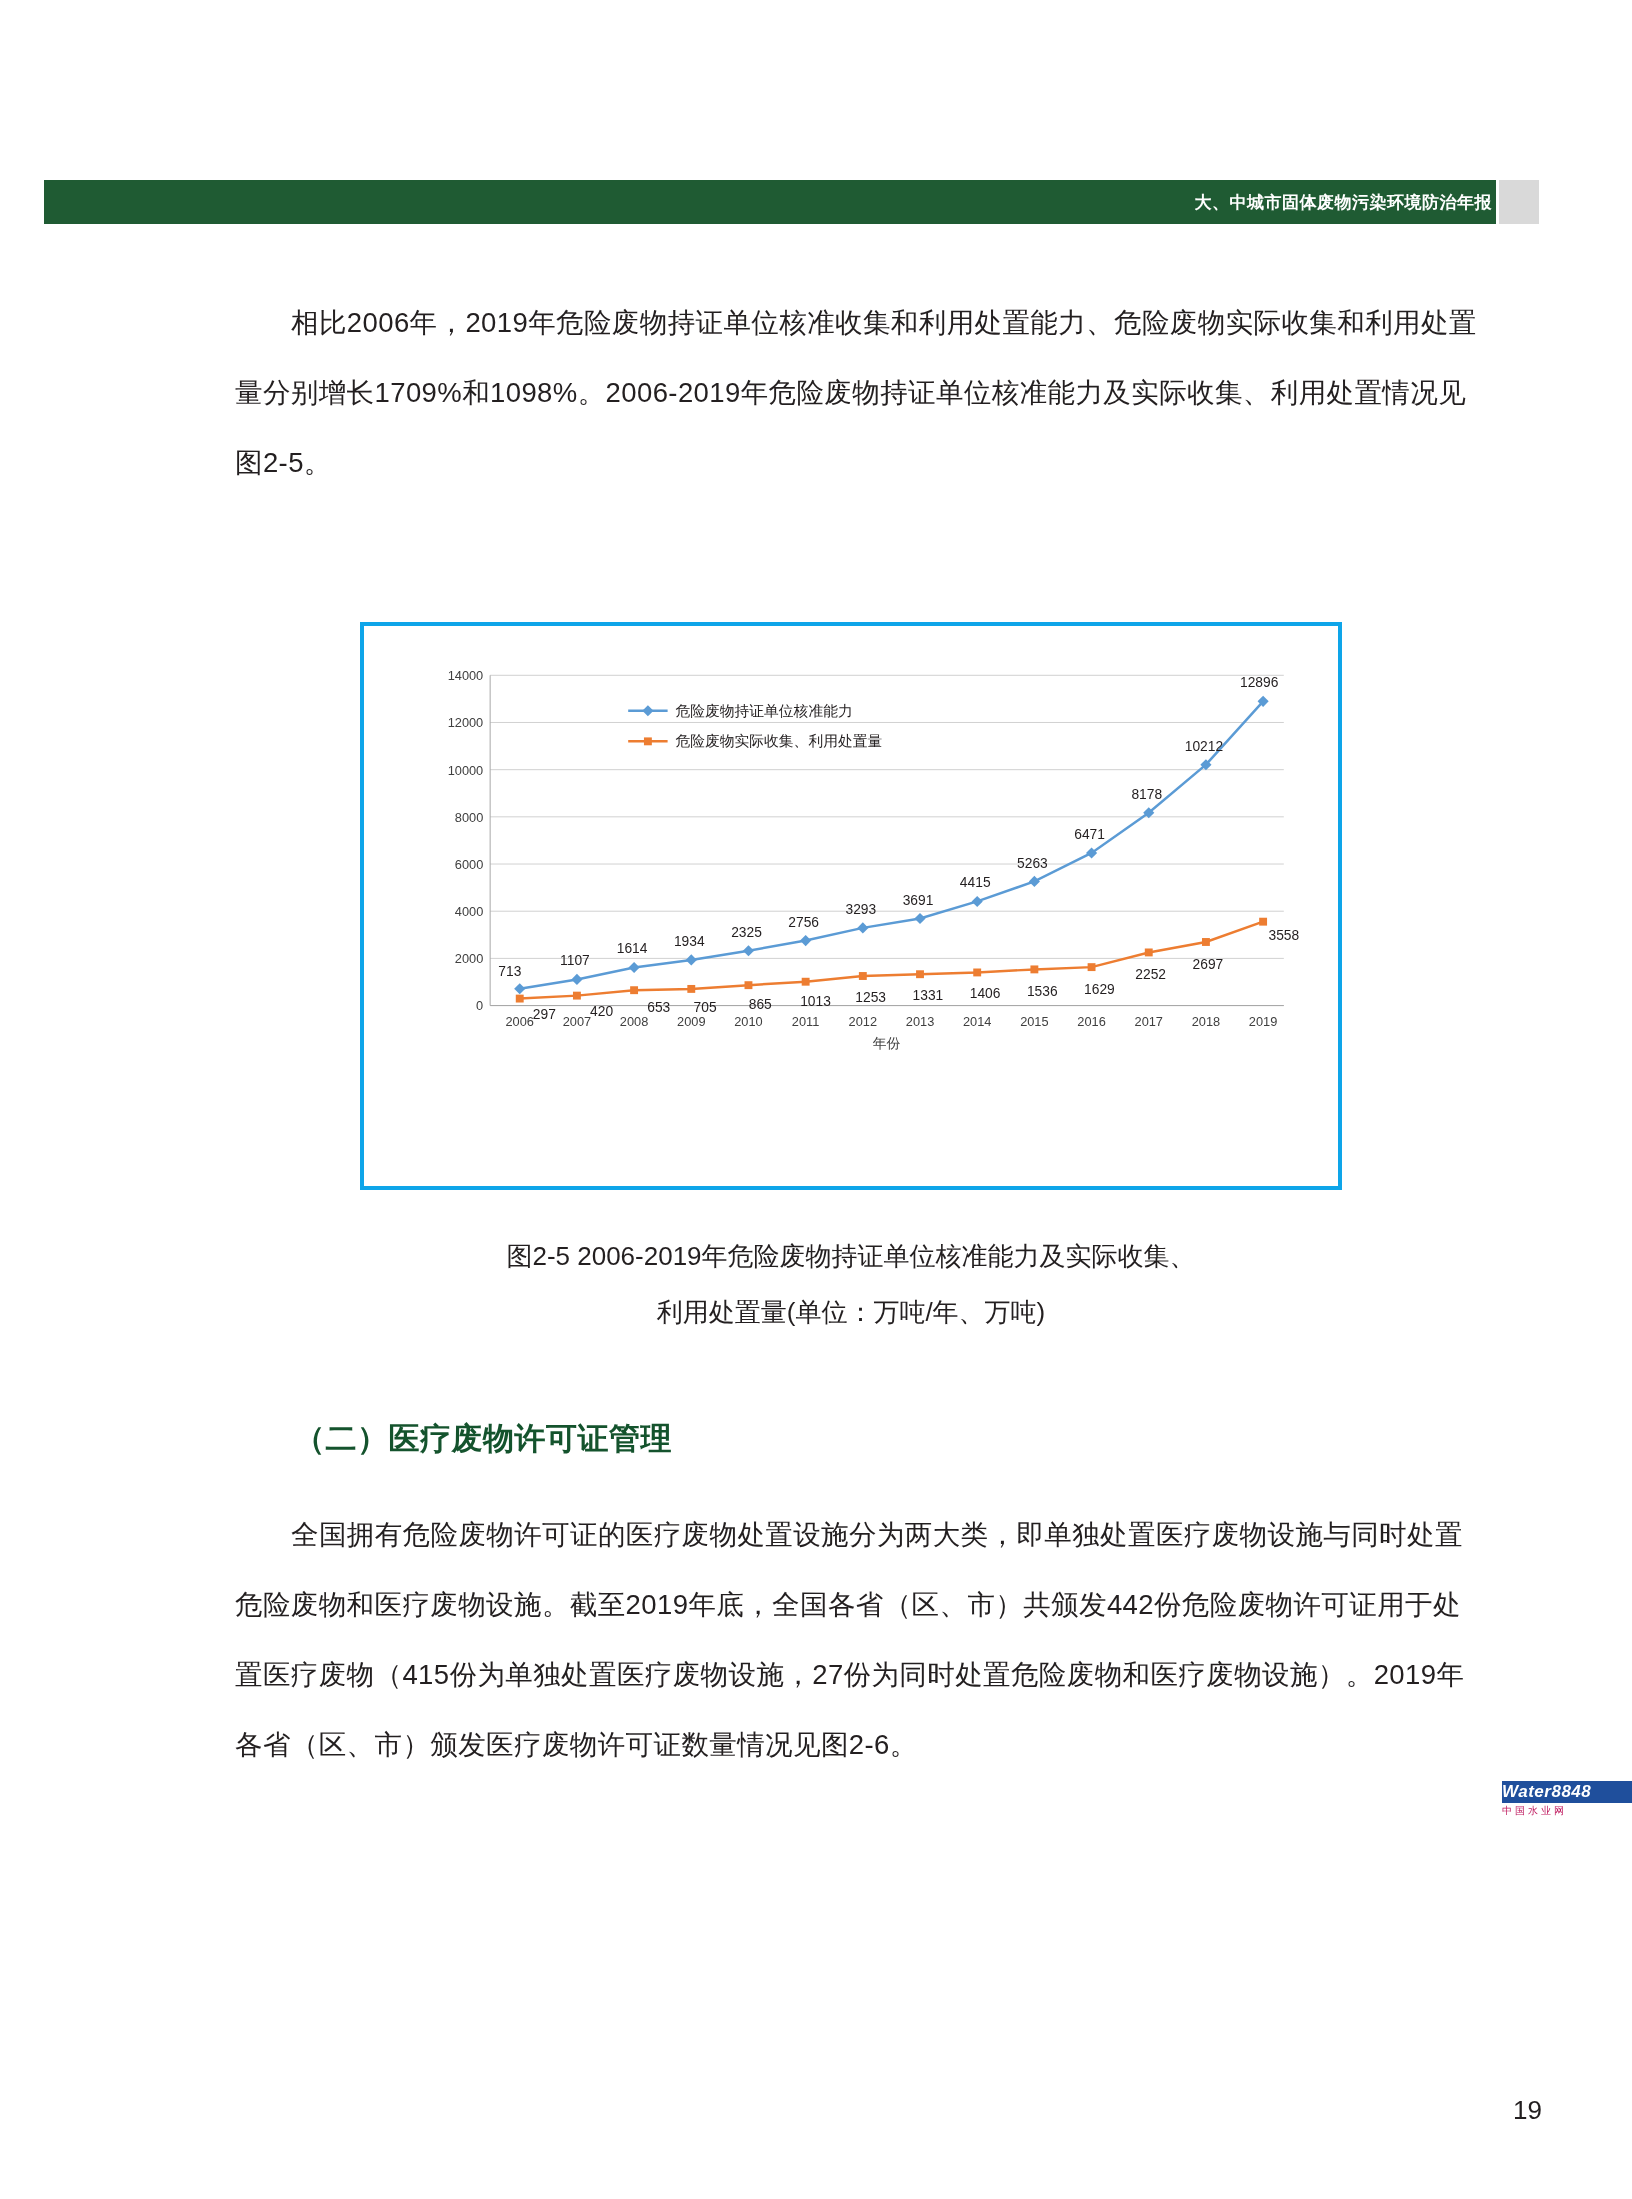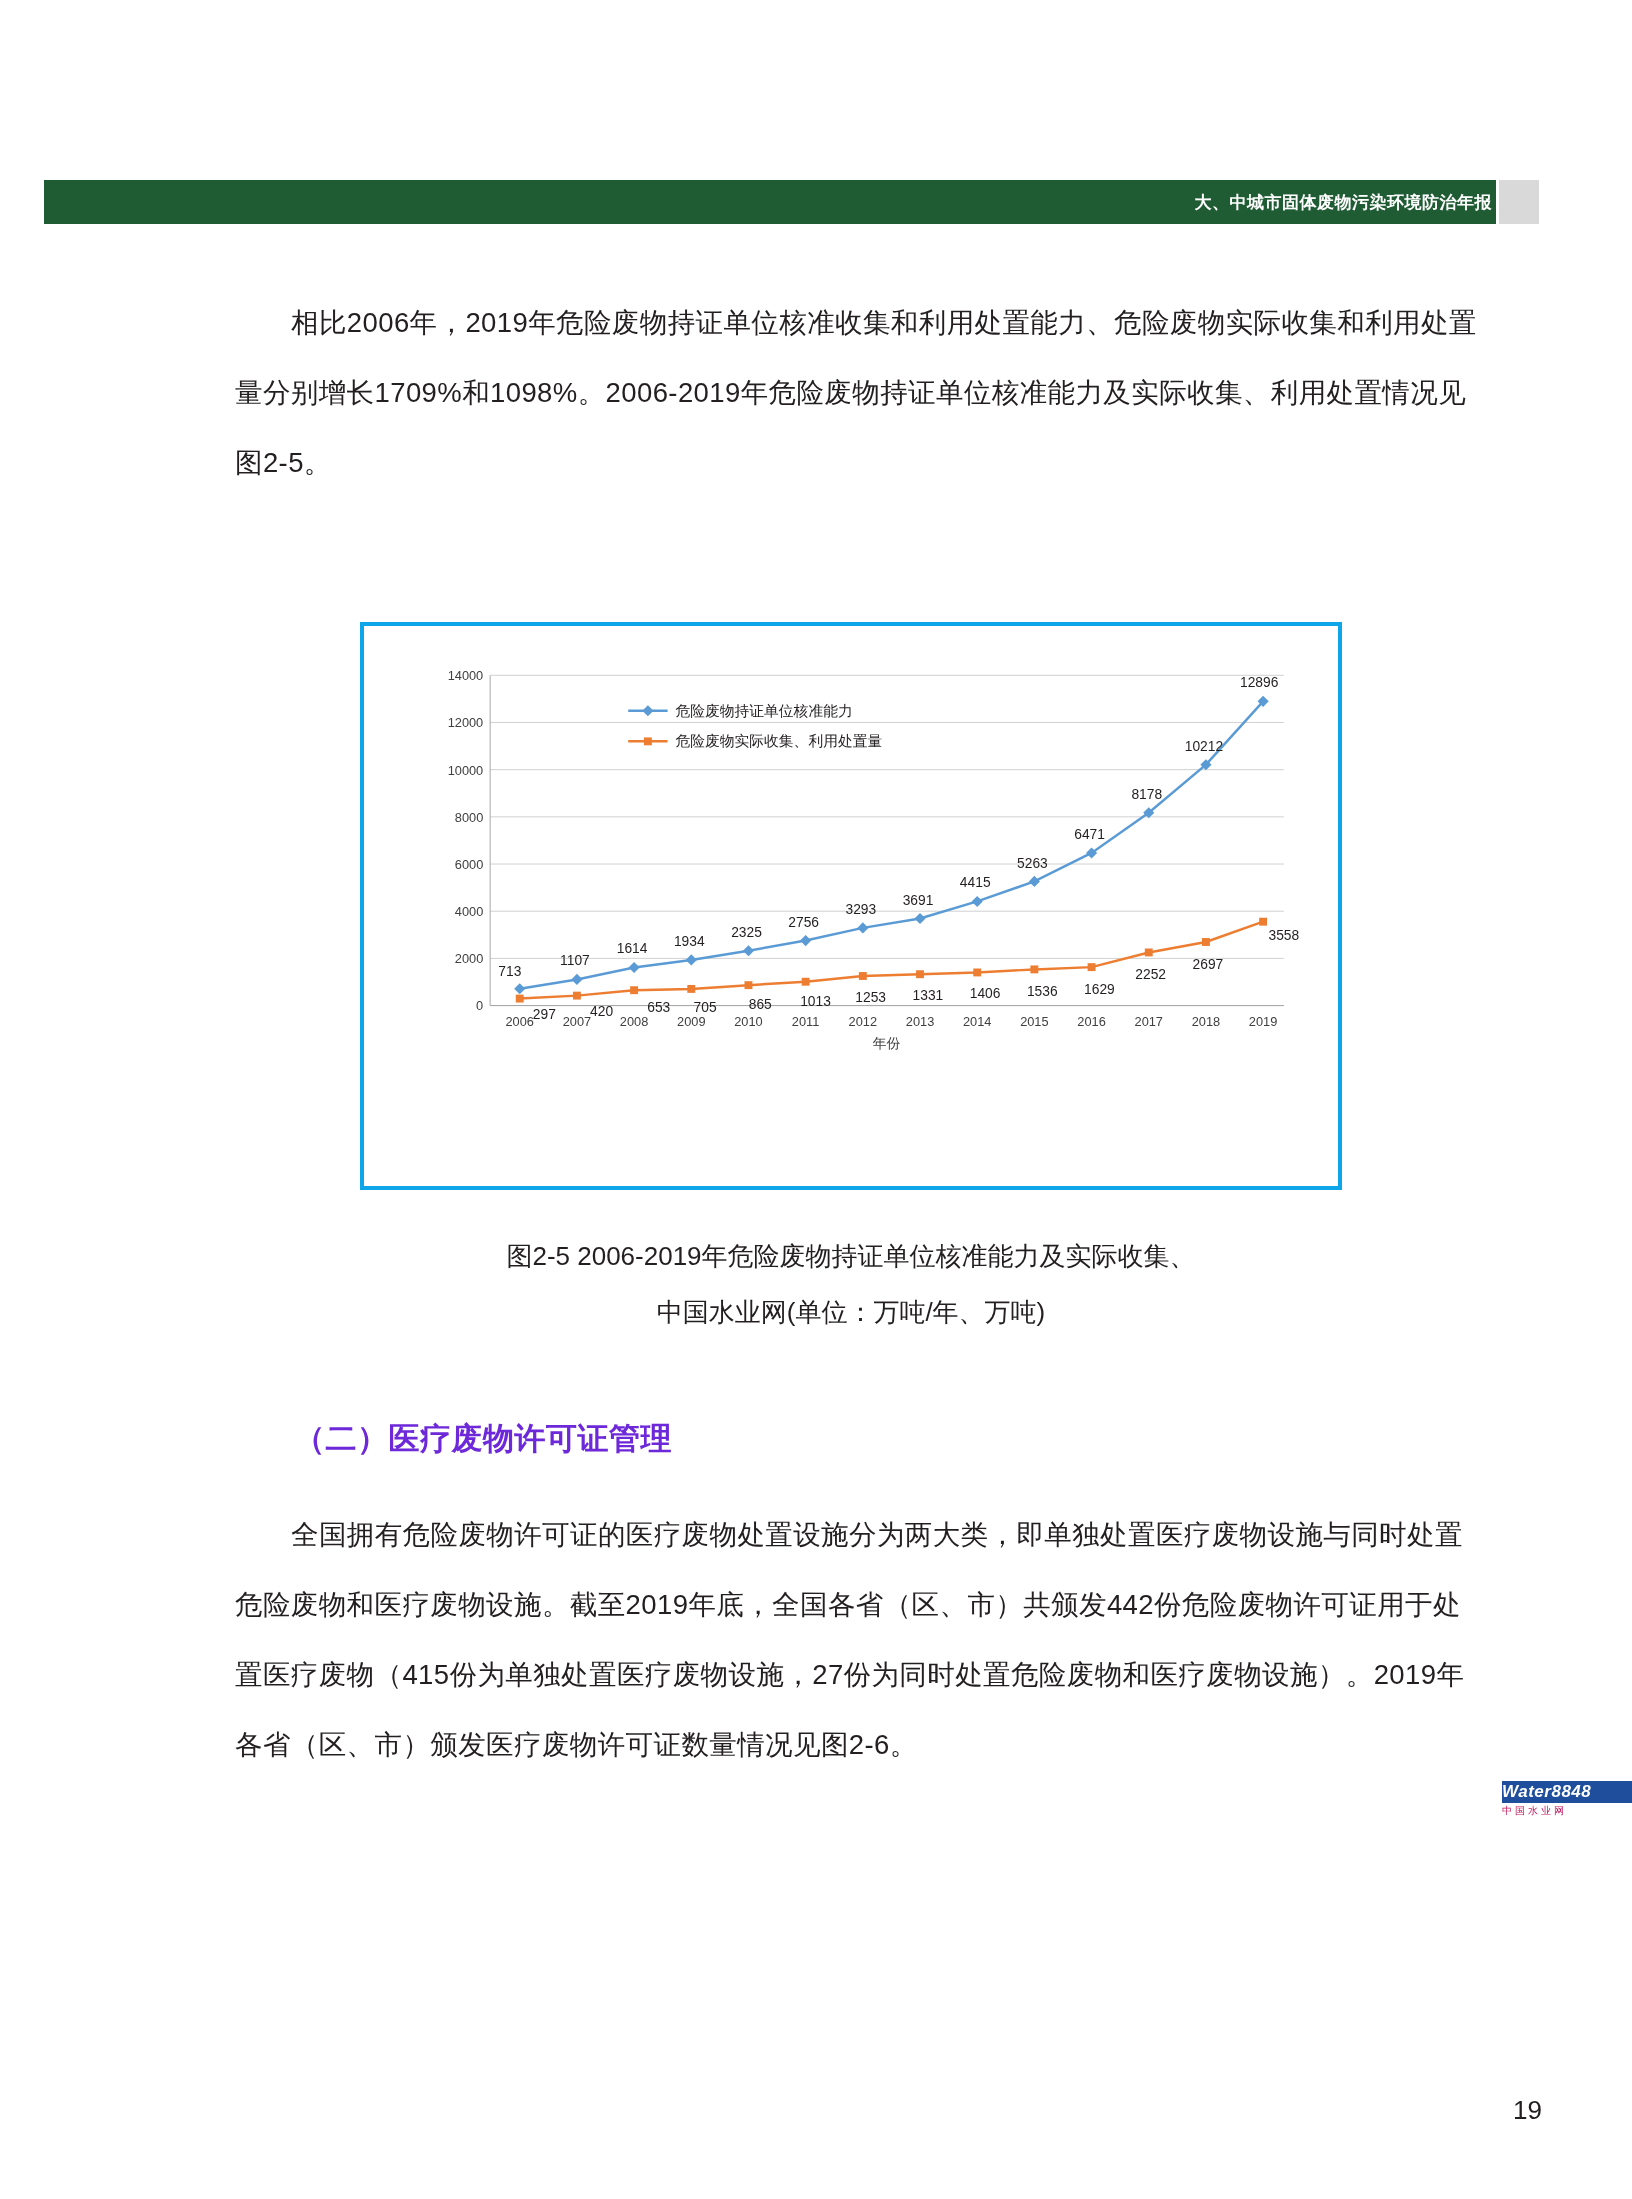--- a/index.html
+++ b/index.html
@@ -93,21 +93,21 @@
     width: 1245px;
     text-indent: 56px;
   }
 
   .section-heading {
     position: absolute;
     left: 264px;
     top: 1418px;
     font-size: 31px;
     font-weight: bold;
-    color: #6d28d9;
+    color: #14532d;
     letter-spacing: 0.5px;
   }
 
   
   .figure-box {
     position: absolute;
     left: 330px;
     top: 622px;
     width: 982px;
     height: 568px;
@@ -312,21 +312,21 @@
 
         <line x1="265" y1="117" x2="305" y2="117" stroke="#ed7d31" stroke-width="2.5"></line>
         <rect x="281" y="113" width="8" height="8" fill="#ed7d31"></rect>
         <text x="313" y="122" font-size="15" fill="#231f20">危险废物实际收集、利用处置量</text>
       </g>
     </svg>
   </div>
 
   <div class="caption">
     <div>图2-5 2006-2019年危险废物持证单位核准能力及实际收集、</div>
-    <div>中国水业网(单位：万吨/年、万吨)</div>
+    <div>利用处置量(单位：万吨/年、万吨)</div>
   </div>
 
   <div class="section-heading">（二）医疗废物许可证管理</div>
 
   <div class="para para-2">全国拥有危险废物许可证的医疗废物处置设施分为两大类，即单独处置医疗废物设施与同时处置危险废物和医疗废物设施。截至2019年底，全国各省（区、市）共颁发442份危险废物许可证用于处置医疗废物（415份为单独处置医疗废物设施，27份为同时处置危险废物和医疗废物设施）。2019年各省（区、市）颁发医疗废物许可证数量情况见图2-6。</div>
 
   <div class="page-number">19</div>
 
   <div class="watermark">
     <div class="wm-top">Water8848</div>

